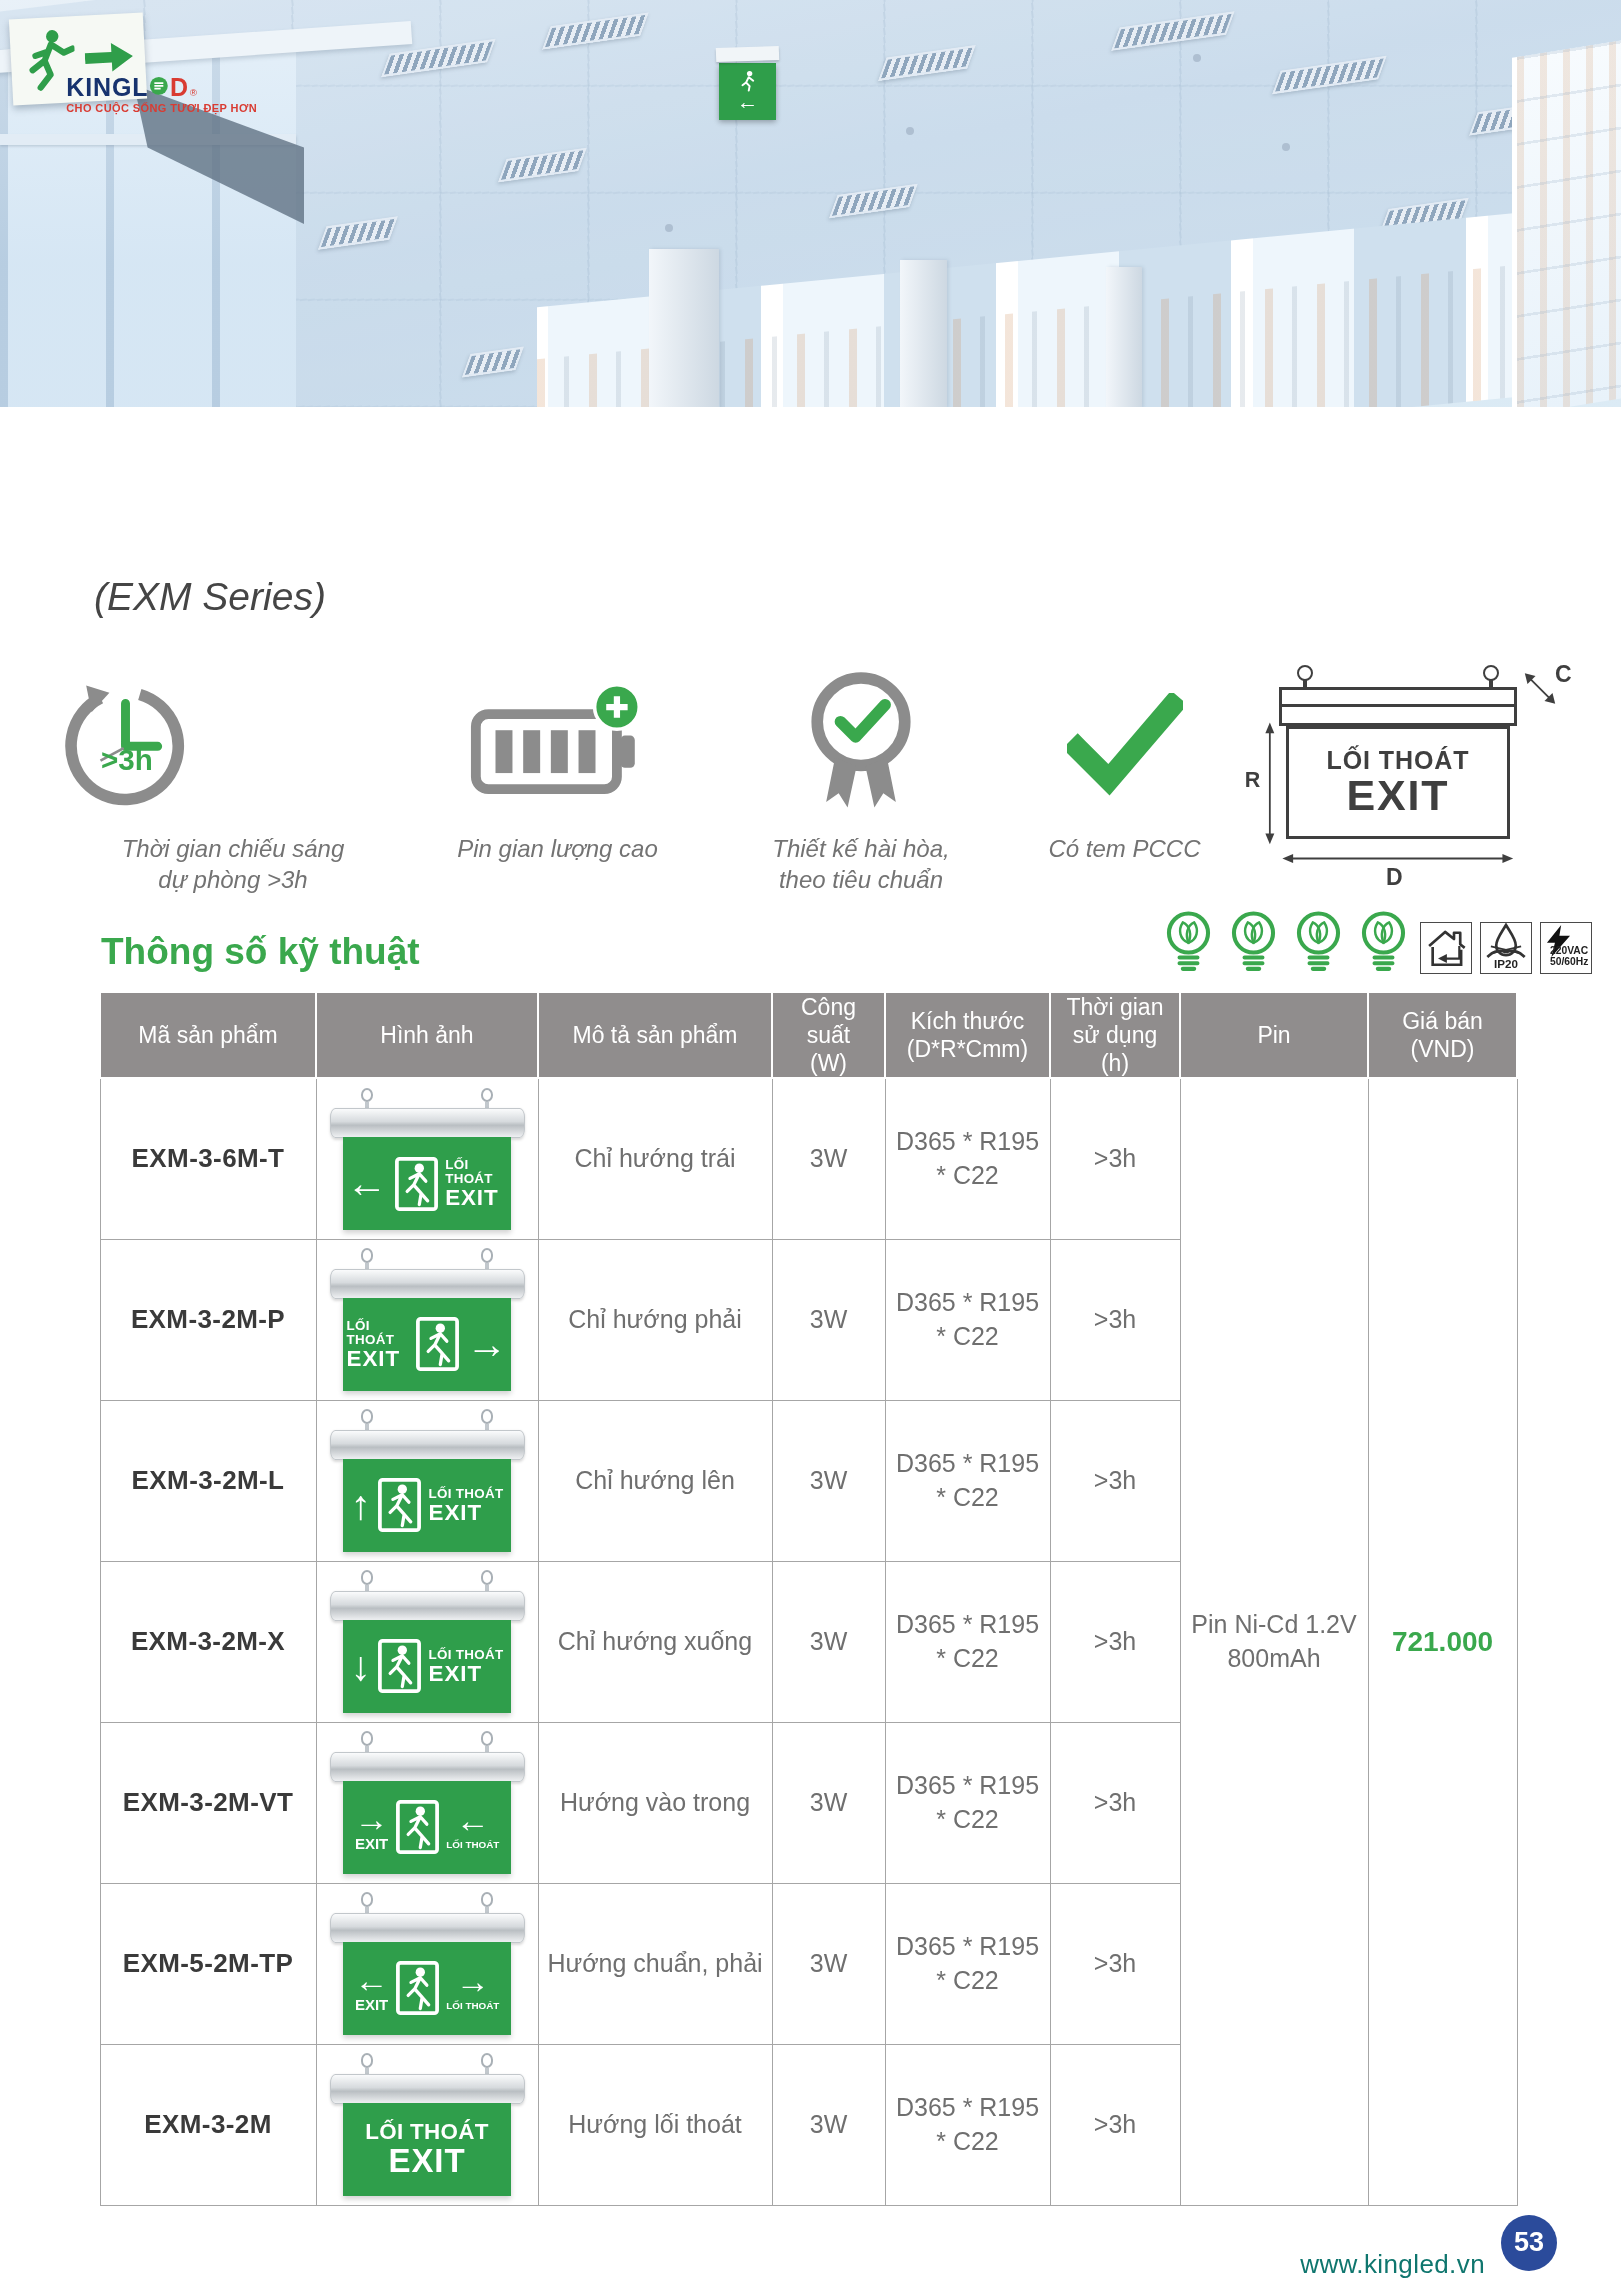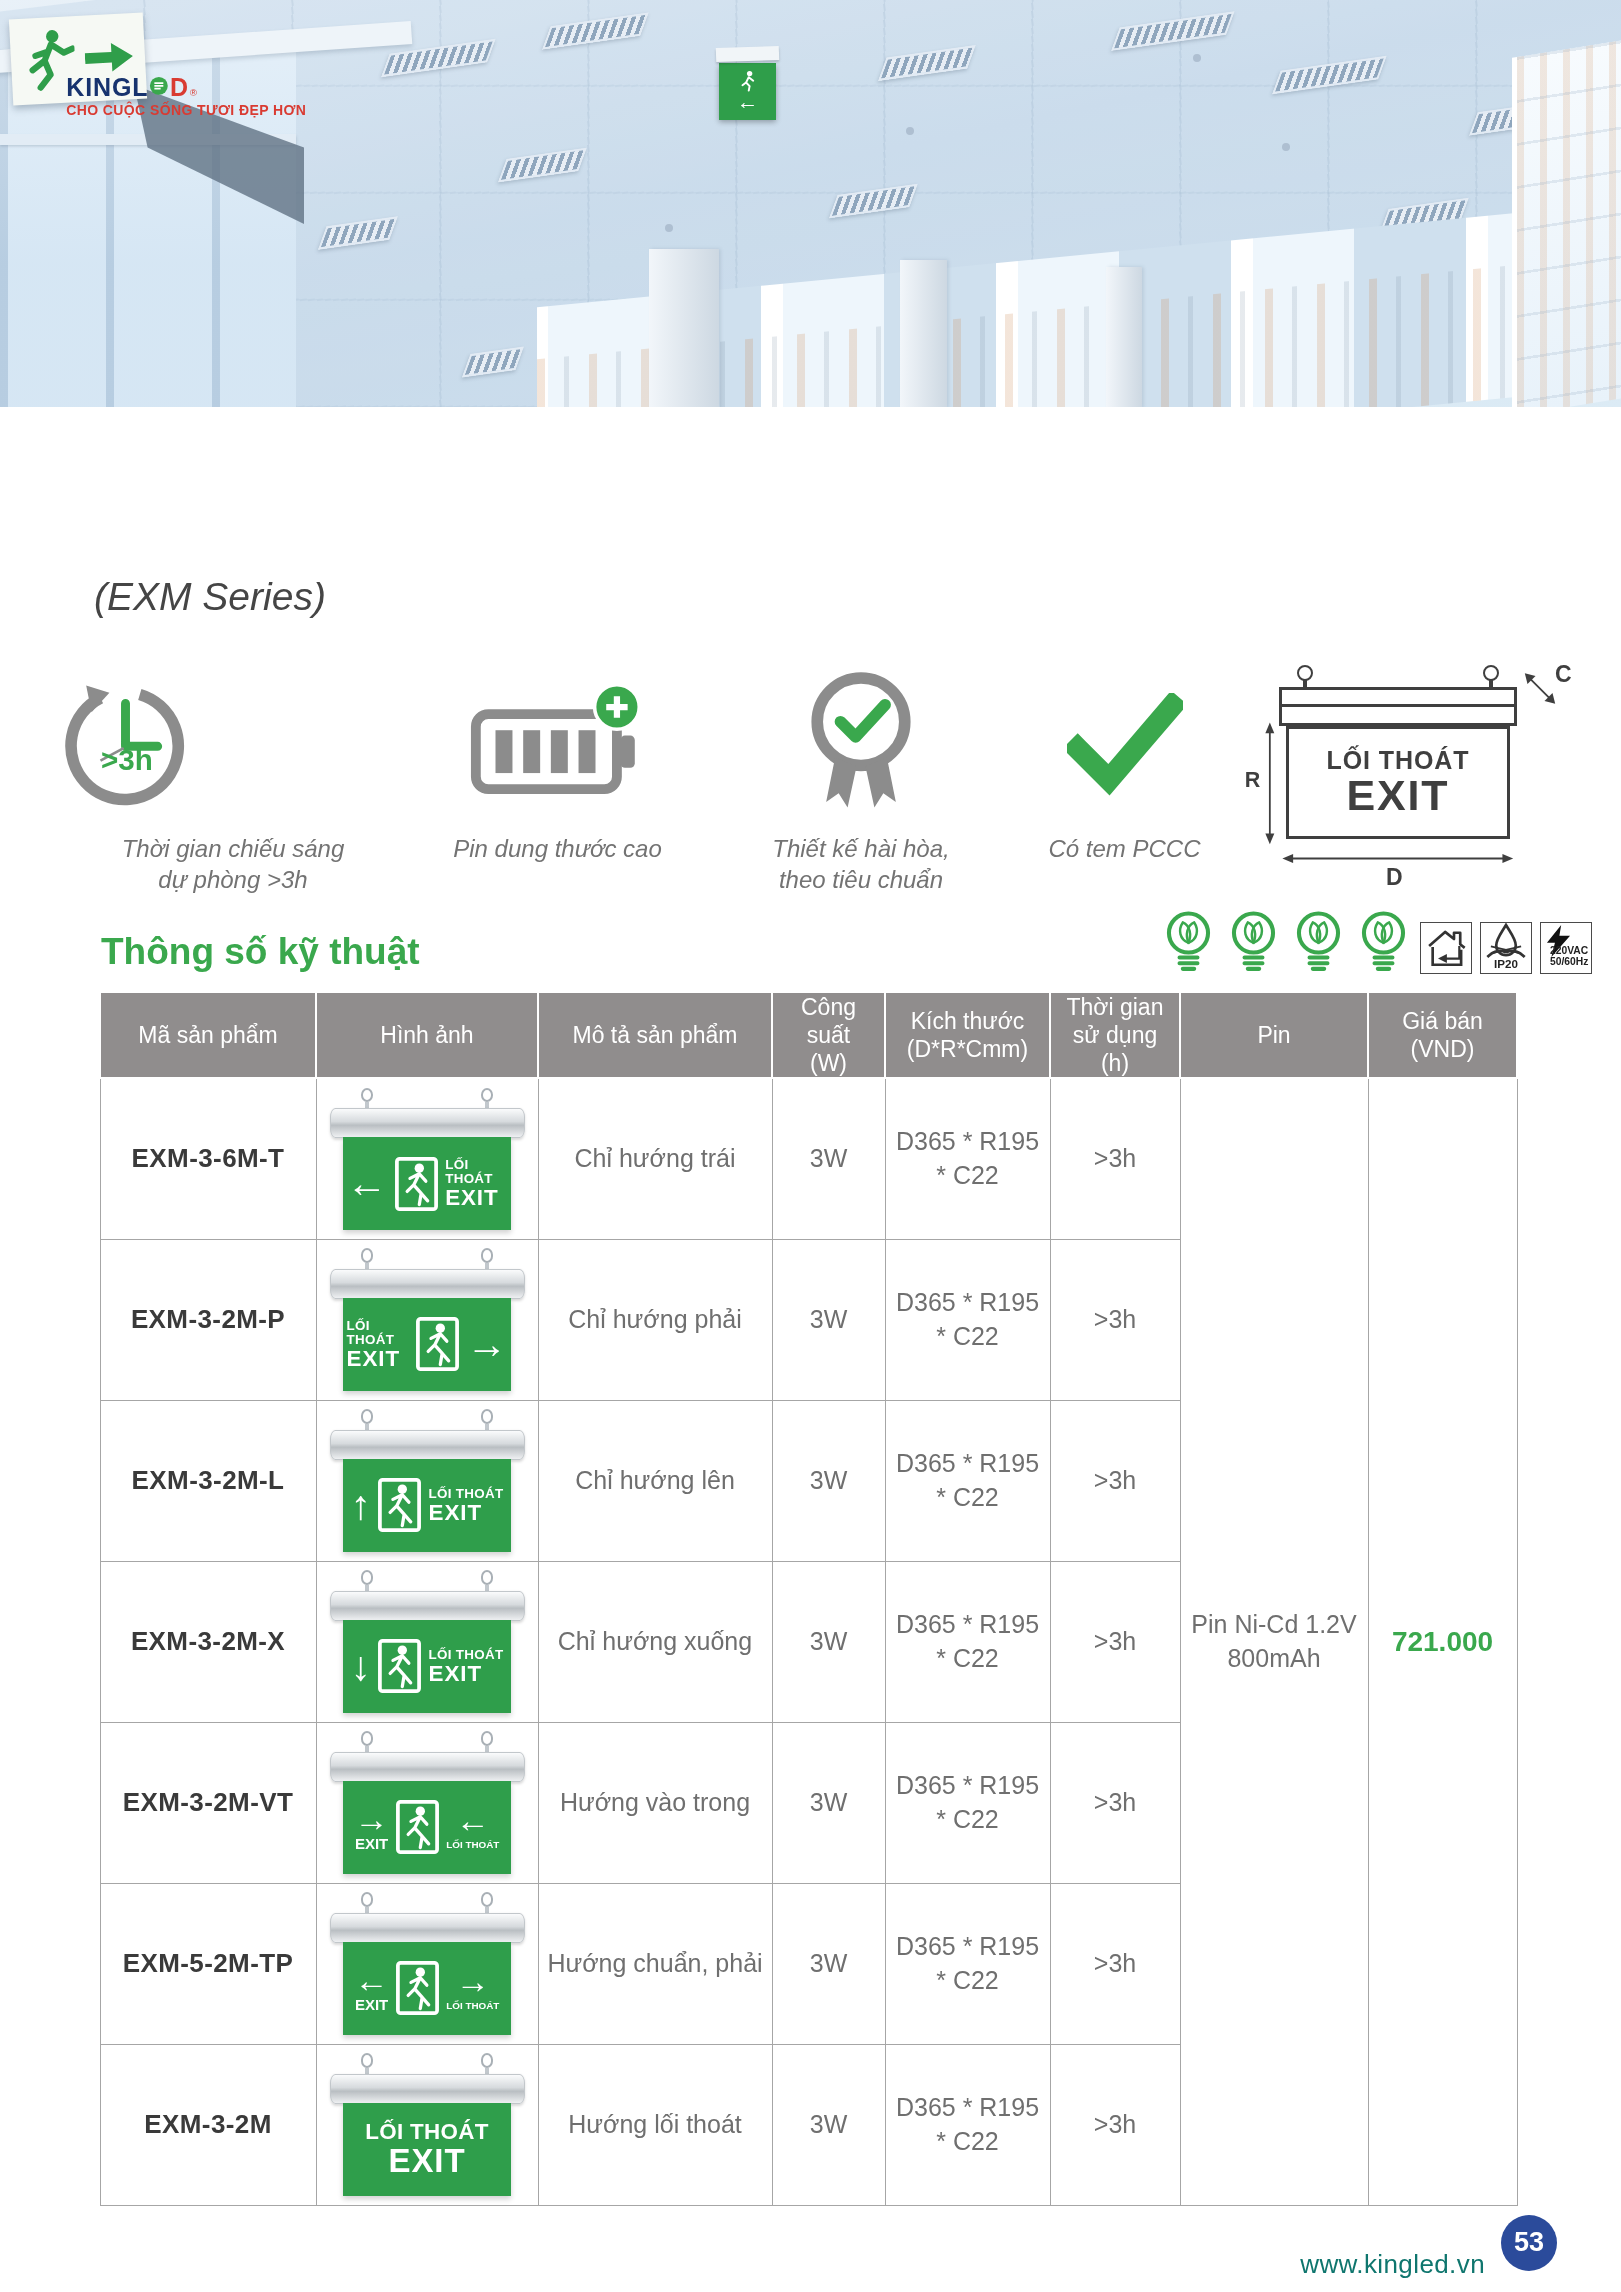--- a/index.html
+++ b/index.html
@@ -47,21 +47,21 @@
 
   
   .brand { position:absolute; left:7.2px; top:9px; width:233px; }
   .brand-sign { position:absolute; left:3.6px; top:7.2px; width:134px; height:86px; background:#f6f9f4; transform:rotate(-3deg);
                 box-shadow:0 3.6px 7.2px rgba(60,80,100,.35); display:flex; align-items:center; justify-content:space-around; padding:7.2px; }
   .brand-word { position:absolute; left:59px; top:64px; display:flex; align-items:baseline; white-space:nowrap; }
   .brand-word .k1 { font-size:25px; font-weight:800; color:#17336e; letter-spacing:0.9px; }
   .brand-word .bulb { width:19.7px; height:19.7px; margin:0 0.9px; }
   .brand-word .k2 { font-size:25px; font-weight:800; color:#d93b32; }
   .brand-word .reg { font-size:9.9px; color:#d93b32; vertical-align:super; margin-left:1.8px; }
-  .brand-tagline { position:absolute; left:59px; top:93px; font-size:14px; font-weight:bold; color:#d93b32; letter-spacing:0.4px; white-space:nowrap; }
+  .brand-tagline { position:absolute; left:59px; top:93px; font-size:11px; font-weight:bold; color:#d93b32; letter-spacing:0.4px; white-space:nowrap; }
 
   
   .page-title { position:absolute; left:92px; top:493px; font-size:61px; font-weight:800; color:#3aa84d; letter-spacing:0.9px; }
   .page-subtitle { position:absolute; left:94px; top:575px; font-size:39px; font-style:italic; color:#454545; }
 
   
   .feat { position:absolute; top:661px; height:255px; }
   .fico { position:absolute; top:0; left:50%; transform:translateX(-50%); height:166px; display:flex; align-items:center; }
   .fcap { position:absolute; top:172px; width:100%; text-align:center; font-style:italic; color:#737373;
           font-size:24px; line-height:1.3; white-space:pre-line; }
@@ -233,21 +233,21 @@
         <rect x="8" y="36" width="158" height="84" rx="14" fill="none" stroke="#8c8c8c" stroke-width="11"></rect>
         <rect x="170" y="60" width="16" height="36" rx="5" fill="#8c8c8c"></rect>
         <rect x="30" y="54" width="19" height="48" fill="#8c8c8c"></rect>
         <rect x="61" y="54" width="19" height="48" fill="#8c8c8c"></rect>
         <rect x="92" y="54" width="19" height="48" fill="#8c8c8c"></rect>
         <rect x="123" y="54" width="19" height="48" fill="#8c8c8c"></rect>
         <circle cx="166" cy="28" r="25" fill="#3aa84d" stroke="#fff" stroke-width="4"></circle>
         <path d="M166 16 v24 M154 28 h24" stroke="#fff" stroke-width="7"></path>
       </svg>
     </div>
-    <div class="fcap">Pin dung thước cao</div>
+    <div class="fcap">Pin gian lượng cao</div>
   </div>
 
   <div class="feat f3">
     <div class="fico">
       <svg width="134" height="157" viewBox="0 0 150 175">
         <circle cx="75" cy="62" r="49" fill="none" stroke="#8c8c8c" stroke-width="13"></circle>
         <path d="M52 62 l17 17 l33 -36" fill="none" stroke="#3aa84d" stroke-width="13" stroke-linecap="round" stroke-linejoin="round"></path>
         <polygon points="46,102 70,112 60,158 50,142 36,152" fill="#8c8c8c"></polygon>
         <polygon points="104,102 80,112 90,158 100,142 114,152" fill="#8c8c8c"></polygon>
       </svg>

